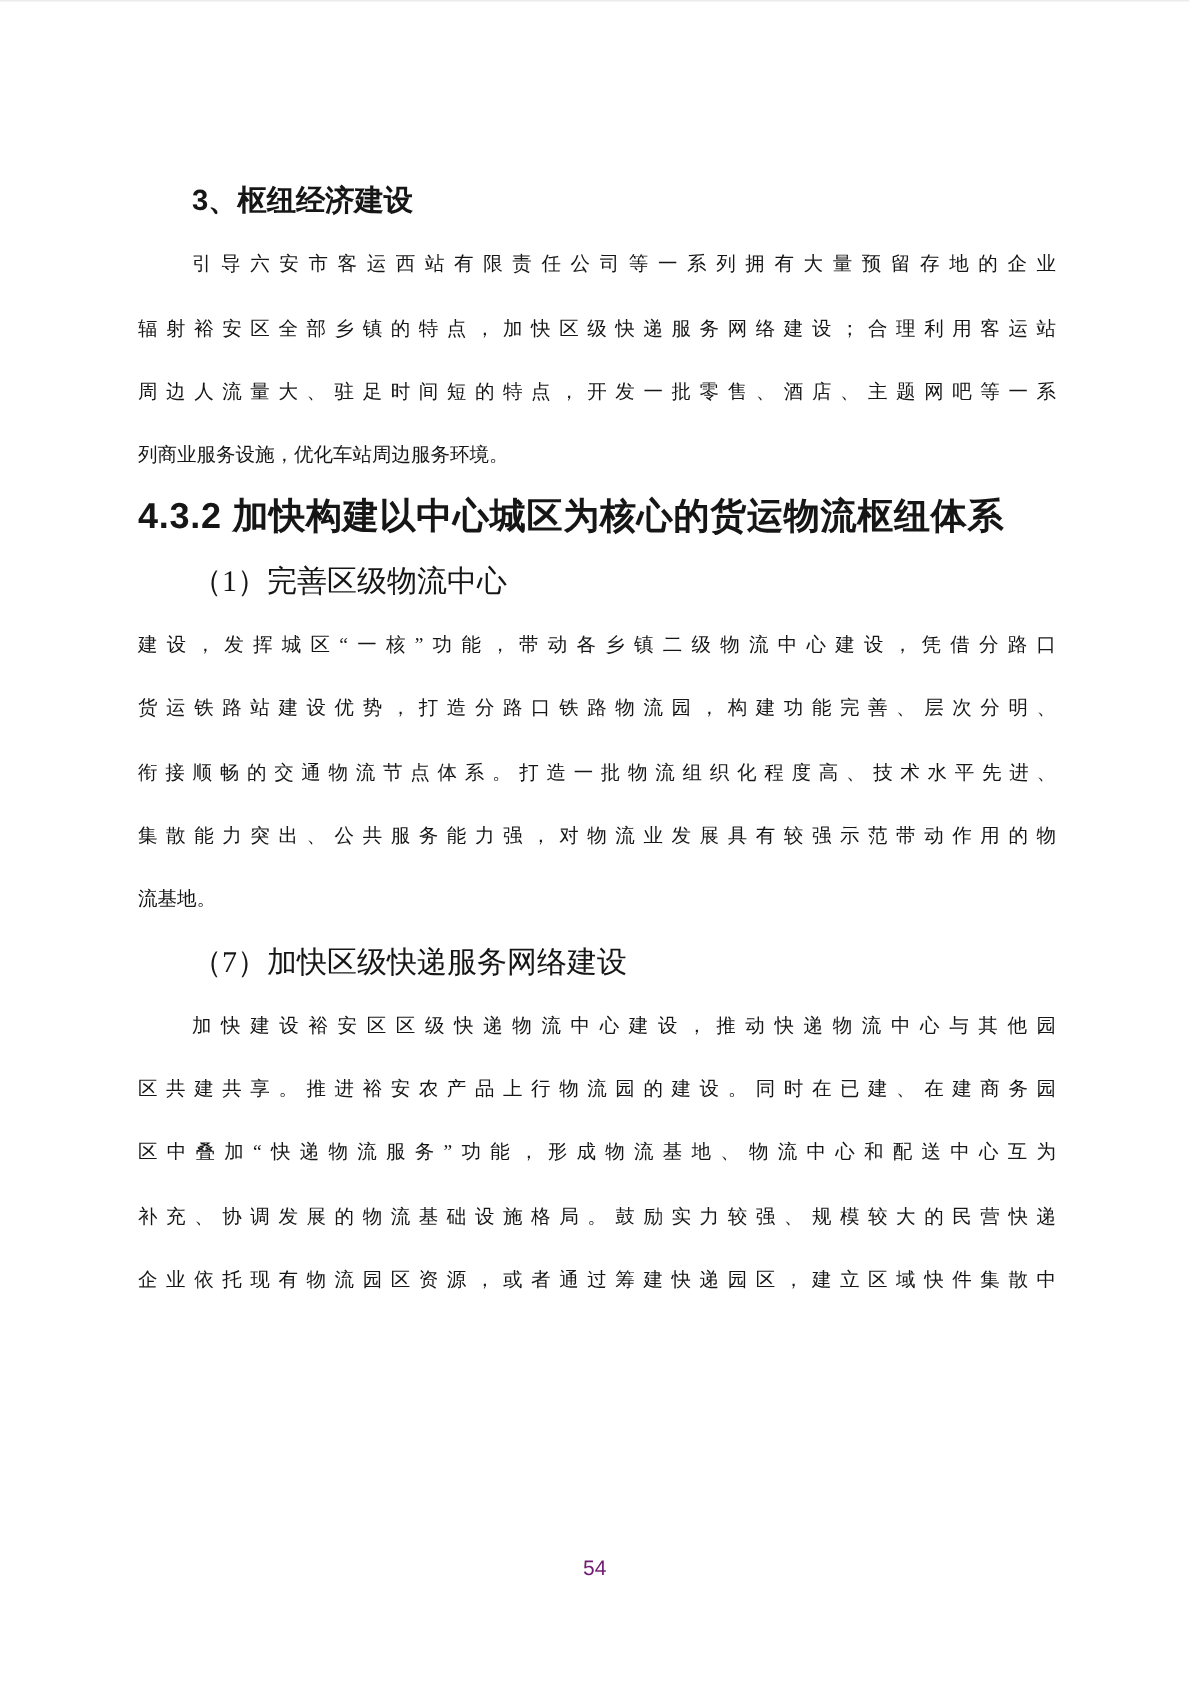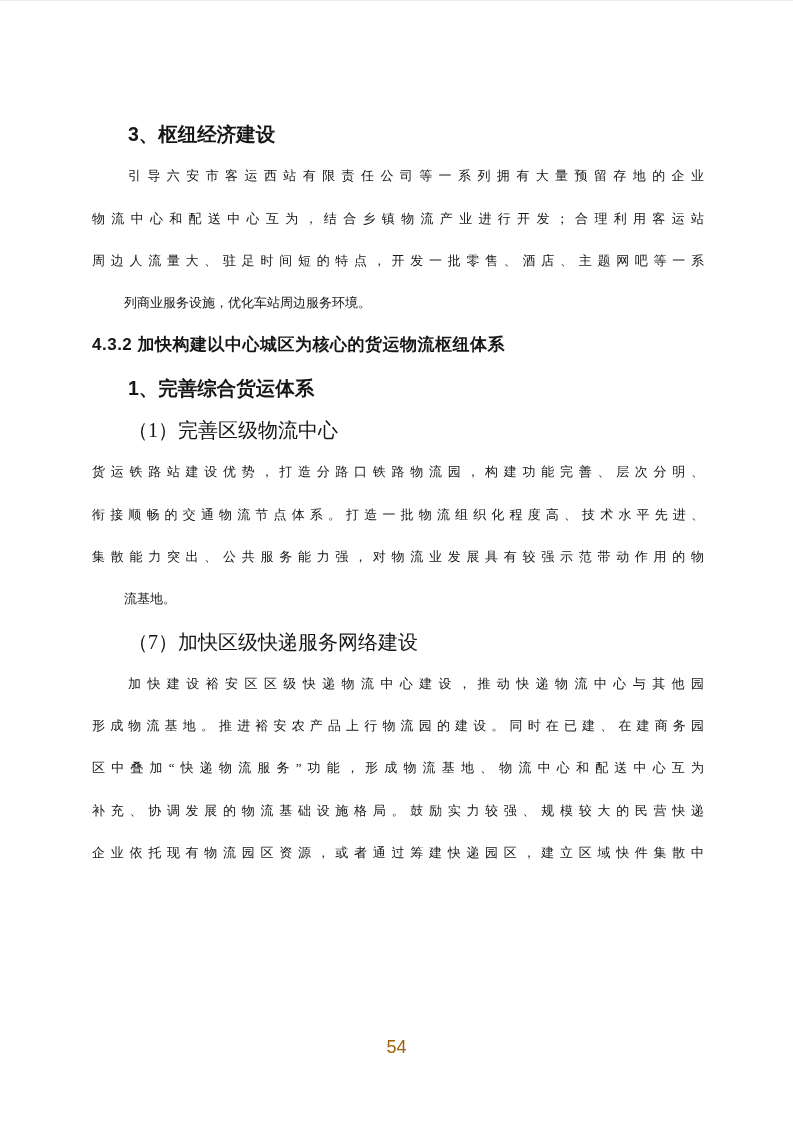--- a/index.html
+++ b/index.html
@@ -26,27 +26,27 @@
   
   .line {
     font-size: 13px;
     line-height: 42.3px;
     text-align: justify;
     text-align-last: justify;
     white-space: normal;
     letter-spacing: 0;
   }
   .line.first { padding-left: 36px; }
-  .line.lastline { text-align-last: left; margin-left: 32px; }
+  .line.lastline { text-align-last: left; }
   .para { margin: 0; }
   
   .heading2 {
     font-family: "Liberation Sans", "DejaVu Sans", sans-serif;
     font-weight: bold;
-    font-size: 17px;
+    font-size: 24px;
     line-height: 42.3px;
     letter-spacing: 0.5px;
   }
   
   .heading3 {
     font-family: "Liberation Sans", "DejaVu Sans", sans-serif;
     font-weight: bold;
     font-size: 19.5px;
     line-height: 42.3px;
     padding-left: 36px;
@@ -59,49 +59,49 @@
   }
   .footer {
     position: absolute;
     left: 0;
     right: 0;
     top: 1036px;
     text-align: center;
   }
   .page-number {
     font-family: "Liberation Sans", "DejaVu Sans", sans-serif;
-    font-size: 18px;
-    color: #a16207;
+    font-size: 14px;
+    color: #701a75;
   }
 </style>
 </head>
 <body>
 
 <div class="page">
   <div class="content" id="doc-content">
       <div class="heading3">3、枢纽经济建设</div>
       <div class="para">
         <div class="line first">引导六安市客运西站有限责任公司等一系列拥有大量预留存地的企业</div>
-        <div class="line">物流中心和配送中心互为，结合乡镇物流产业进行开发；合理利用客运站</div>
+        <div class="line">辐射裕安区全部乡镇的特点，加快区级快递服务网络建设；合理利用客运站</div>
         <div class="line">周边人流量大、驻足时间短的特点，开发一批零售、酒店、主题网吧等一系</div>
         <div class="line lastline">列商业服务设施，优化车站周边服务环境。</div>
       </div>
       <div class="heading2">4.3.2 加快构建以中心城区为核心的货运物流枢纽体系</div>
-      <div class="heading3">1、完善综合货运体系</div>
       <div class="subheading">（1）完善区级物流中心</div>
       <div class="para">
+        <div class="line">建设，发挥城区“一核”功能，带动各乡镇二级物流中心建设，凭借分路口</div>
         <div class="line">货运铁路站建设优势，打造分路口铁路物流园，构建功能完善、层次分明、</div>
         <div class="line">衔接顺畅的交通物流节点体系。打造一批物流组织化程度高、技术水平先进、</div>
         <div class="line">集散能力突出、公共服务能力强，对物流业发展具有较强示范带动作用的物</div>
         <div class="line lastline">流基地。</div>
       </div>
       <div class="subheading">（7）加快区级快递服务网络建设</div>
       <div class="para">
         <div class="line first">加快建设裕安区区级快递物流中心建设，推动快递物流中心与其他园</div>
-        <div class="line">形成物流基地。推进裕安农产品上行物流园的建设。同时在已建、在建商务园</div>
+        <div class="line">区共建共享。推进裕安农产品上行物流园的建设。同时在已建、在建商务园</div>
         <div class="line">区中叠加“快递物流服务”功能，形成物流基地、物流中心和配送中心互为</div>
         <div class="line">补充、协调发展的物流基础设施格局。鼓励实力较强、规模较大的民营快递</div>
         <div class="line">企业依托现有物流园区资源，或者通过筹建快递园区，建立区域快件集散中</div>
       </div>
     </div>
   <div class="footer">
     <span class="page-number">54</span>
   </div>
 </div>
 

